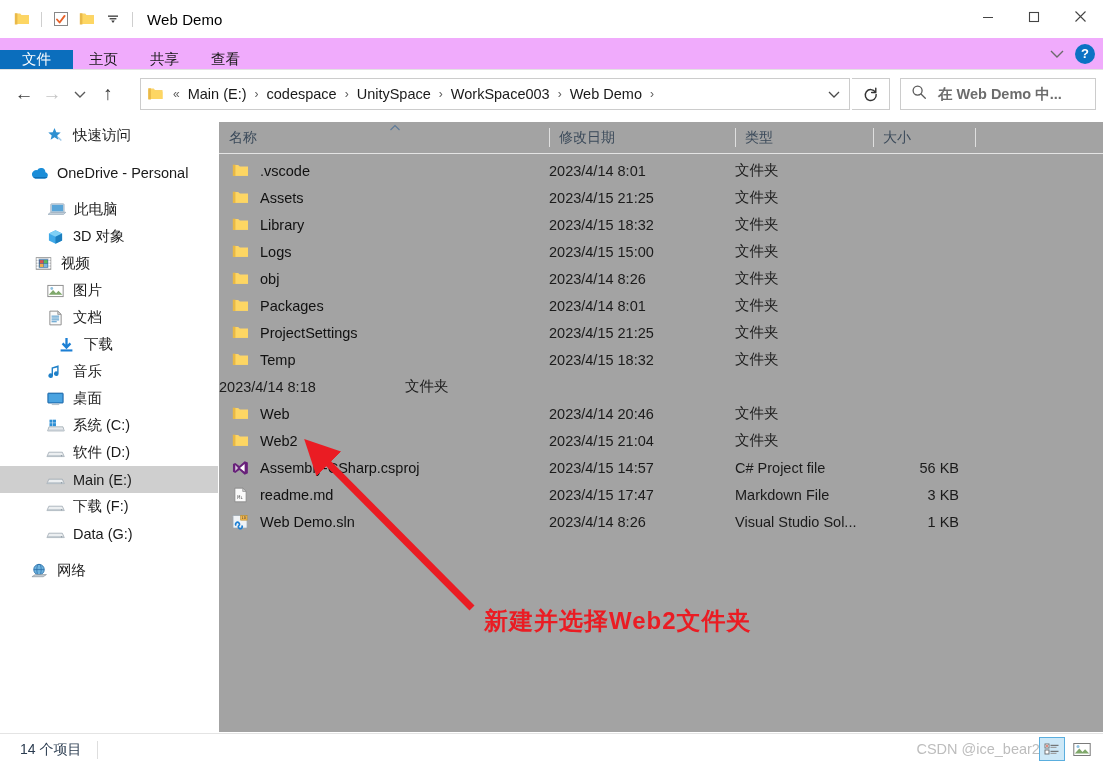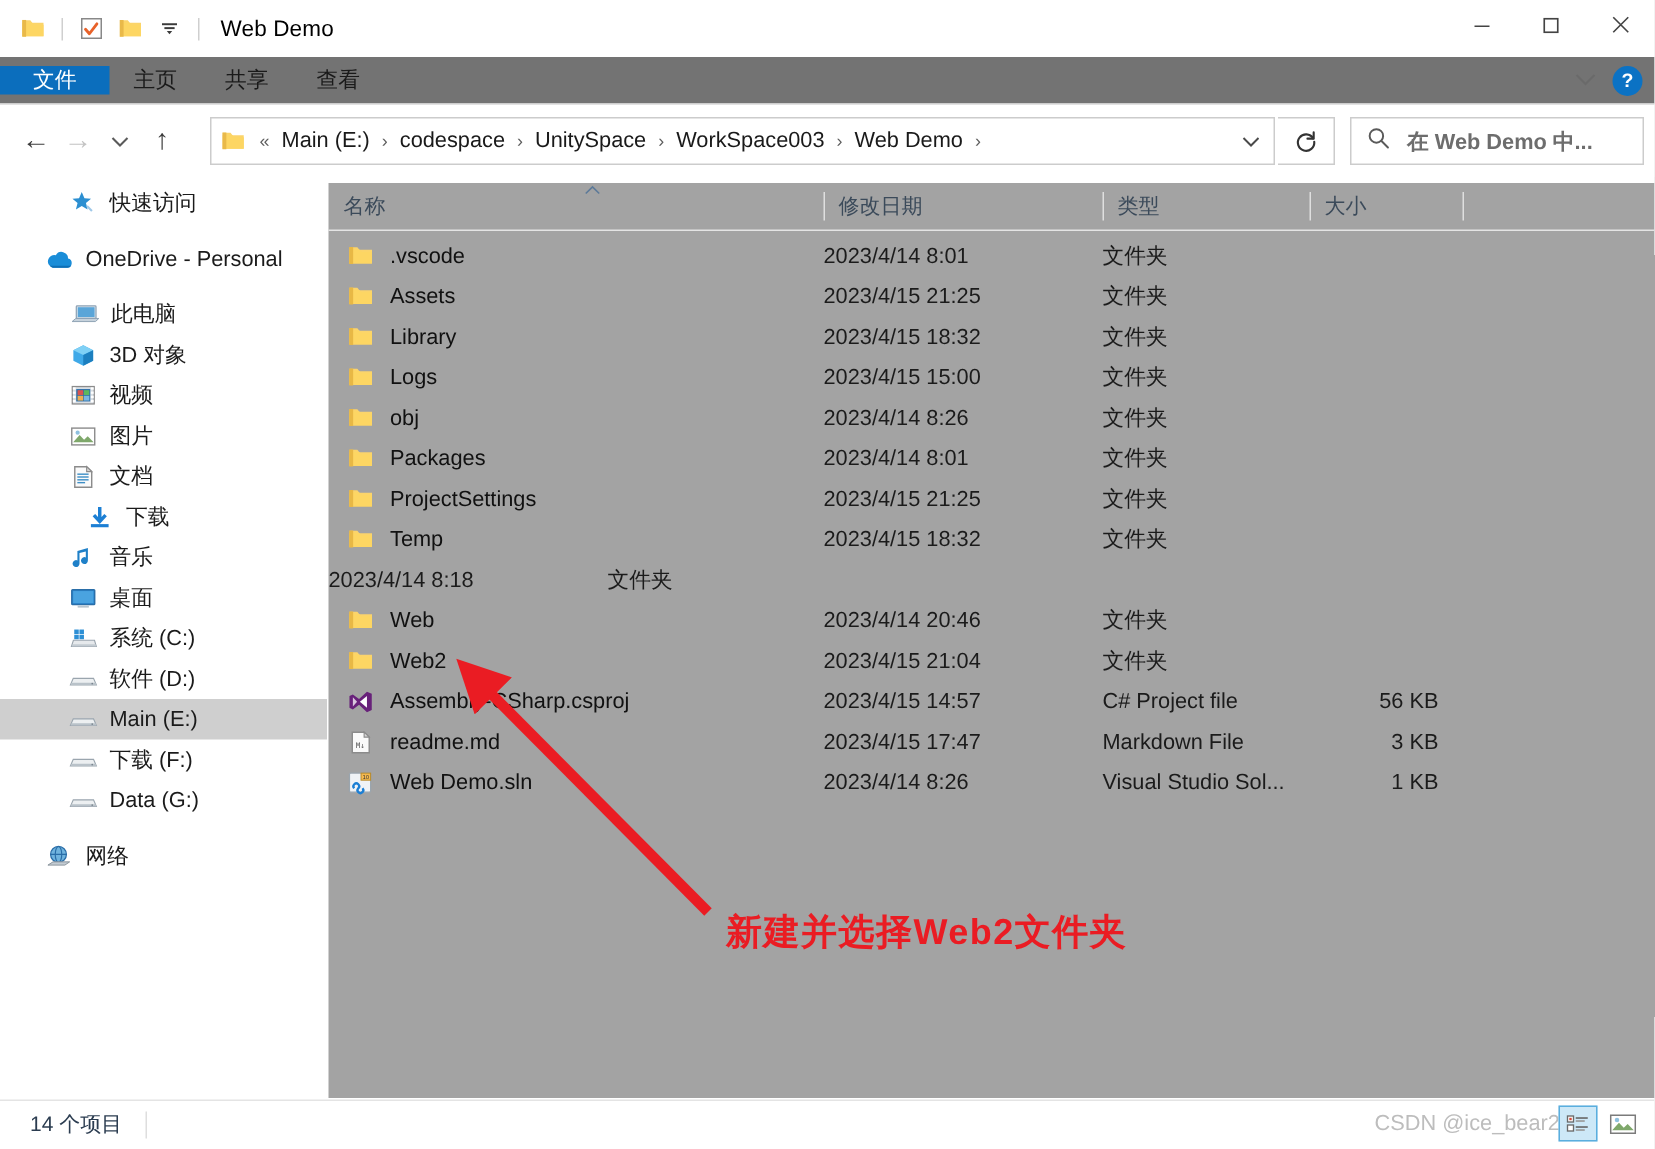--- a/index.html
+++ b/index.html
@@ -42,22 +42,22 @@
   .win-btn {
     width: 46px; height: 33px;
     display: flex; align-items: center; justify-content: center;
     color: #444;
   }
 
   
   .ribbon {
     position: absolute; left: 0; top: 38px;
     width: 1103px; height: 31px;
-    background: #737373;
-    display: flex; align-items: center;
+    background: #f0abfc;
+    display: flex; align-items: flex-end;
   }
   .rtab {
     display: flex; align-items: center; justify-content: center;
     font-size: 14.5px; color: #1a1a1a;
     padding: 0 16px; min-width: 52px;
   }
   .rtab.file {
     background: #0b6ebd; color: #ffffff;
     width: 73px; padding: 0;
   }
@@ -397,21 +397,21 @@
       <div class="sb-item" style="padding-left: 44px;">
         <span class="sb-ico">
           <svg width="17" height="16" viewBox="0 0 18 17">
             <path d="M9 1.3l7 3.4v7.5l-7 3.5-7-3.5V4.7z" fill="#3fa9e8"></path>
             <path d="M9 1.3l7 3.4L9 8.2 2 4.7z" fill="#7fd0f5"></path>
             <path d="M9 8.2v7.5l7-3.5V4.7z" fill="#1c7fbf"></path>
           </svg>
         </span>
         <span>3D 对象</span>
       </div>
-      <div class="sb-item" style="padding-left: 44px;">
+      <div class="sb-item" style="padding-left: 32px;">
         <span class="sb-ico">
           <svg width="17" height="15" viewBox="0 0 18 16">
             <rect x="1.2" y="1.8" width="15.6" height="12.4" fill="#d9dee3" stroke="#8b8b8b" stroke-width="0.9"></rect>
             <rect x="4" y="3.6" width="10" height="8.8" fill="#2c6fa8"></rect>
             <rect x="5" y="4.4" width="4" height="3.5" fill="#d9534f"></rect>
             <rect x="9.5" y="4.4" width="3.8" height="3.5" fill="#5cb85c"></rect>
             <rect x="5" y="8.4" width="4" height="3.4" fill="#f0ad4e"></rect>
             <rect x="9.5" y="8.4" width="3.8" height="3.4" fill="#7ab6e0"></rect>
             <rect x="1.6" y="2.4" width="2" height="1.6" fill="#fff"></rect>
             <rect x="1.6" y="5.4" width="2" height="1.6" fill="#fff"></rect>

